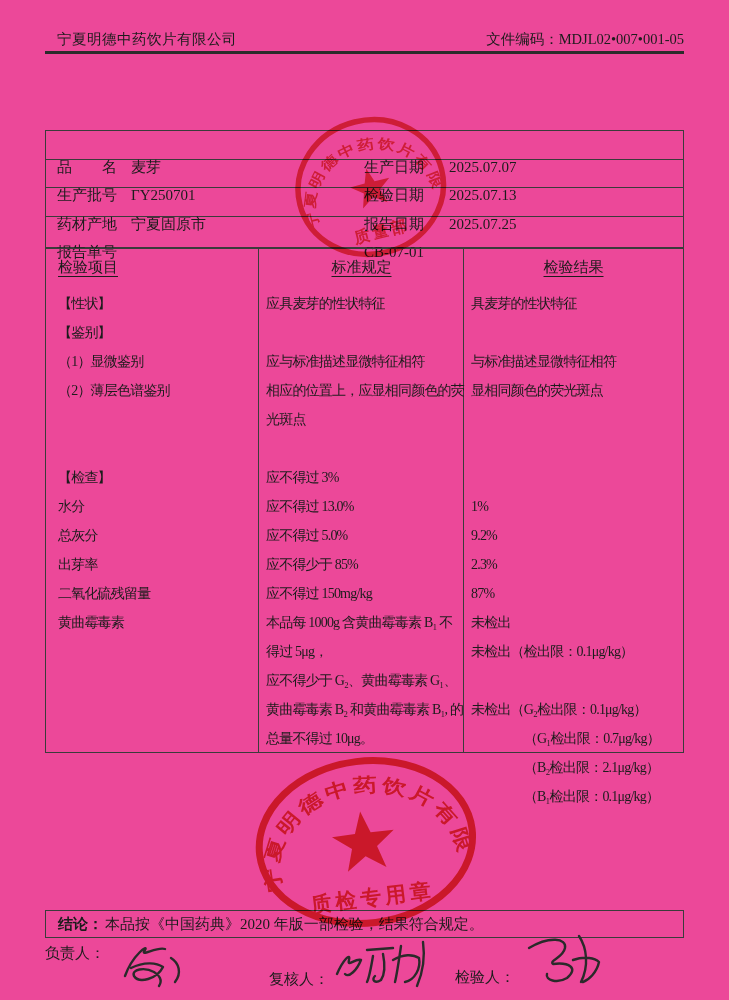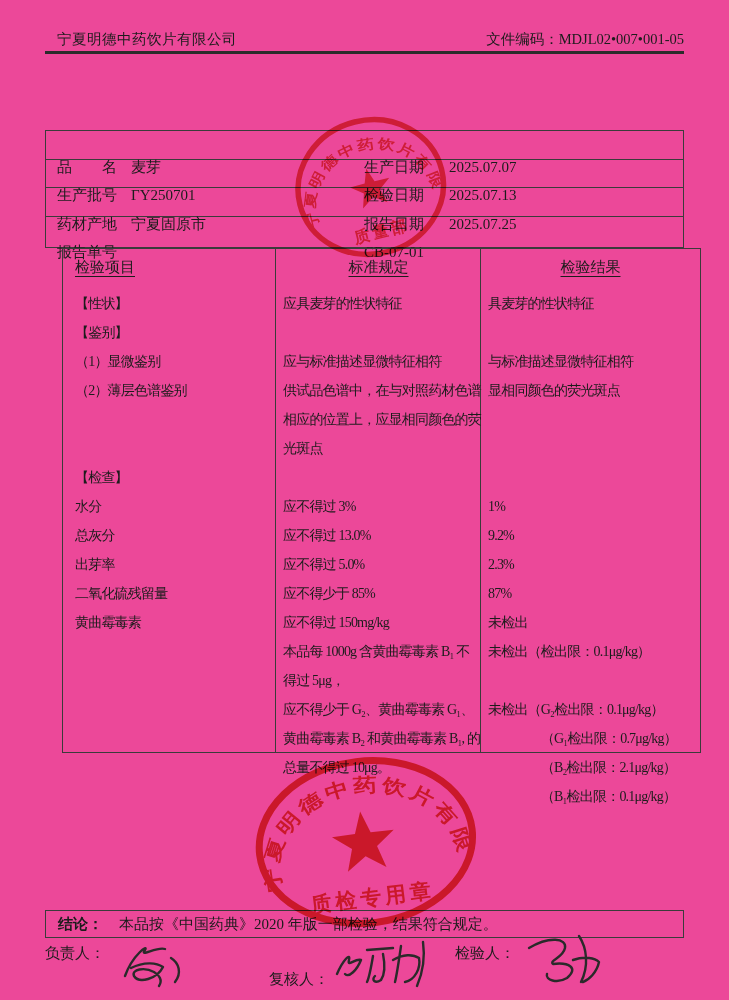--- a/index.html
+++ b/index.html
@@ -23,46 +23,46 @@
     border:1.5px solid #3b3b3b;box-sizing:border-box;font-size:15px;}
   .info-row{display:flex;height:28.6px;border-bottom:1.5px solid #3b3b3b;box-sizing:border-box;}
   .info-row:last-child{border-bottom:none;}
   .ic{display:flex;align-items:center;box-sizing:border-box;margin-top:36px;}
   .ic-label{width:75px;padding-left:11px;border-right:1.5px solid #3b3b3b;}
   .ic-value{width:235px;padding-left:10px;border-right:1.5px solid #3b3b3b;}
   .ic-wide{width:310px;padding-left:11px;border-right:1.5px solid #3b3b3b;}
   .ic-right{flex:1;padding-left:8px;}
   .ic-right .rlabel{display:inline-block;width:85px;}
   
-  .main-table{position:absolute;left:62px;top:248px;width:639px;height:505px;
+  .main-table{position:absolute;left:45px;top:248px;width:639px;height:505px;
     border:1.5px solid #3b3b3b;box-sizing:border-box;}
   .vdiv{position:absolute;top:0;bottom:0;width:1.5px;background:#3b3b3b;}
   .vdiv.v1{left:211.5px;}
   .vdiv.v2{left:416.5px;}
   .mt-head{position:absolute;top:9px;font-size:15px;
     text-decoration:underline;text-underline-offset:4px;text-decoration-thickness:1px;}
   .mt-head.h1{left:12px;}
   .mt-head.h2{left:213px;width:205px;text-align:center;}
   .mt-head.h3{left:418px;width:219px;text-align:center;}
   .col-lines{position:absolute;top:40px;font-size:14px;letter-spacing:-0.8px;}
   .col-lines.items{left:12px;width:196px;}
   .col-lines.standard{left:220px;width:196px;}
   .col-lines.result{left:425px;width:210px;}
   .tline{height:29px;line-height:29px;white-space:pre;overflow:visible;}
   
   .conclusion{position:absolute;left:45px;top:910px;width:639px;height:28px;
     border:1.5px solid #3b3b3b;box-sizing:border-box;
     display:flex;align-items:center;padding-left:12px;font-size:15px;}
-  .conclusion .c-label{font-weight:bold;margin-right:16px;}
+  .conclusion .c-label{font-weight:bold;margin-right:2px;}
   
   .sig-row{position:absolute;left:45px;top:938px;width:639px;height:58px;font-size:15px;}
   .sig-label{position:absolute;top:6px;}
   .sl1{left:0;}
   .sl2{left:224px;margin-top:26px;}
-  .sl3{left:410px;}
+  .sl3{left:410px;margin-top:24px;}
   .sig-svg{position:absolute;}
   .sg1{left:62px;top:-2px;}
   .sg2{left:282px;top:-8px;}
   .sg3{left:470px;top:-12px;}
   .sig-svg path{stroke:#2a2a2a;stroke-width:2.4;fill:none;stroke-linecap:round;stroke-linejoin:round;}
   
   .stamp{position:absolute;mix-blend-mode:multiply;pointer-events:none;}
   .stamp-top{left:290px;top:113px;transform:rotate(-14deg);opacity:.78;}
   .stamp-bottom{left:250px;top:753px;transform:rotate(-7deg);opacity:.88;}
   .stamp text{fill:#d63a2c;font-family:"Liberation Serif","DejaVu Serif",serif;font-weight:bold;}
@@ -134,21 +134,20 @@
         <div class="tline"></div>
         <div class="tline"></div>
         <div class="tline"></div>
         <div class="tline"></div>
         <div class="tline"></div>
       </div>
     <div class="col-lines standard">
         <div class="tline">应具麦芽的性状特征</div>
         <div class="tline"></div>
         <div class="tline">应与标准描述显微特征相符</div>
-        <div class="tline">供试品色谱中，在与对照药材色谱</div>
         <div class="tline">相应的位置上，应显相同颜色的荧</div>
         <div class="tline">光斑点</div>
         <div class="tline"></div>
         <div class="tline">应不得过 3%</div>
         <div class="tline">应不得过 13.0%</div>
         <div class="tline">应不得过 5.0%</div>
         <div class="tline">应不得少于 85%</div>
         <div class="tline">应不得过 150mg/kg</div>
         <div class="tline">本品每 1000g 含黄曲霉毒素 B₁ 不</div>
         <div class="tline">得过 5μg，</div>

